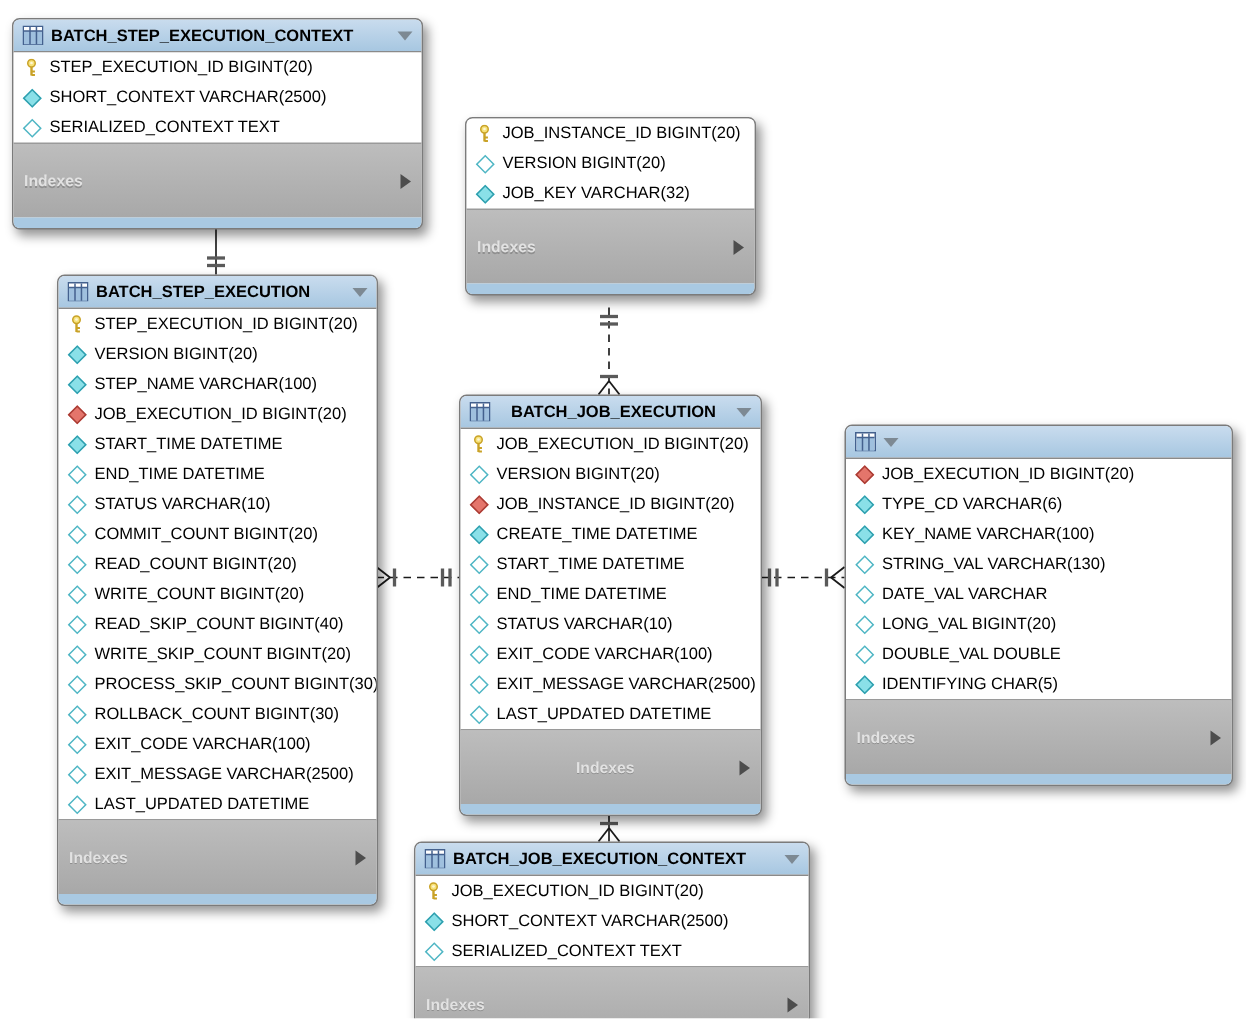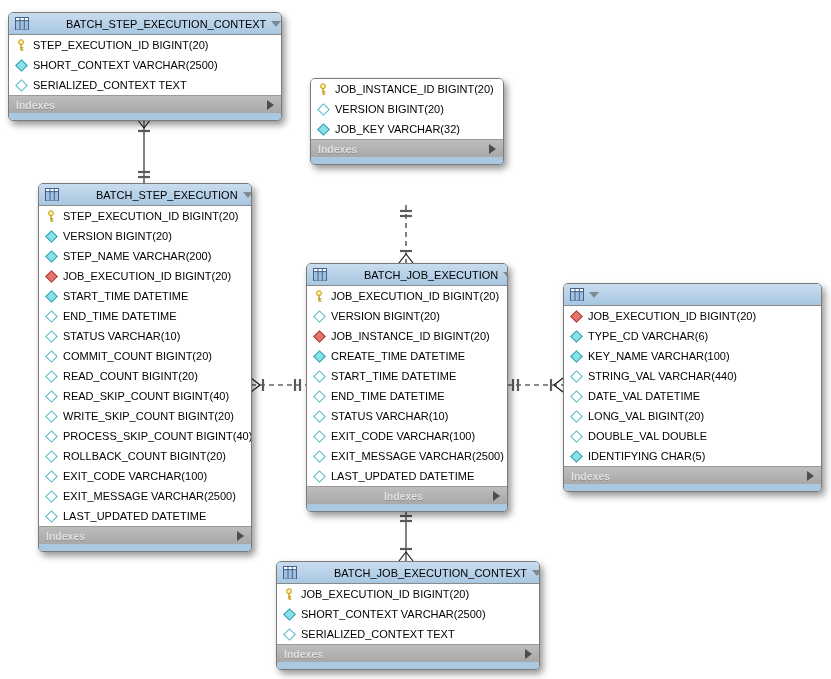--- a/index.html
+++ b/index.html
@@ -3,32 +3,32 @@
 <meta charset="utf-8">
 <style>
   html,body{margin:0;padding:0;background:#ffffff;}
   #canvas{position:relative;width:831px;height:679px;background:#ffffff;overflow:hidden;
           font-family:"Liberation Sans", sans-serif;}
   #lines{position:absolute;left:0;top:0;width:831px;height:679px;}
   .table{position:absolute;border:1px solid #7b7b7b;border-radius:5px;overflow:hidden;
          background:#fff;box-shadow:3px 4px 7px rgba(0,0,0,0.42);}
   .t-header{height:21px;display:flex;align-items:center;gap:5px;padding:0 6px;
             background:linear-gradient(#c9dcee,#a7c7e1);border-bottom:1px solid #8a8a8a;}
-  .t-title{font-size:11px;font-weight:normal;color:#000;white-space:nowrap;flex:1 1 auto;margin-left:32px;}
+  .t-title{font-size:11px;font-weight:bold;color:#000;white-space:nowrap;flex:1 1 auto;}
   .t-icon{display:inline-flex;flex:0 0 auto;}
   .caret{width:0;height:0;border-left:5px solid transparent;border-right:5px solid transparent;
          border-top:6px solid #7d8993;flex:0 0 auto;cursor:pointer;}
   .t-row{height:20px;display:flex;align-items:center;gap:6px;padding:0 6px;background:#fff;}
   .t-row .lbl{font-size:11px;color:#000;white-space:nowrap;}
   .icon-cell{width:12px;display:inline-flex;justify-content:center;flex:0 0 auto;}
   .dmd{width:7px;height:7px;transform:rotate(45deg);display:inline-block;}
   .dmd.notnull{background:#8ae0e8;border:1px solid #2f9fae;}
   .dmd.nullable{background:#ffffff;border:1px solid #4fb6c4;}
   .dmd.fk{background:#e4756b;border:1px solid #a93c34;}
-  .t-footer{height:17px;display:flex;align-items:center;padding:0 7px;
+  .t-footer{height:17px;display:flex;align-items:center;padding:16px 7px;
             background:linear-gradient(#bdbdbd,#a8a8a8);border-top:1px solid #9a9a9a;cursor:pointer;}
   .t-footer .lbl{font-size:10.5px;font-weight:bold;color:#e2e2e2;text-shadow:0 1px 0 #8f8f8f;flex:1 1 auto;}
   .farrow{width:0;height:0;border-top:5px solid transparent;border-bottom:5px solid transparent;
           border-left:7px solid #4d4d4d;flex:0 0 auto;}
   .t-strip{height:7px;background:#a9c9e2;}
 </style>
 </head>
 <body>
 
 <div id="canvas">
@@ -174,21 +174,21 @@
         <div class="t-row">
           <span class="icon-cell">
             <span class="dmd notnull"></span>
           </span>
           <span class="lbl">VERSION BIGINT(20)</span>
         </div>
         <div class="t-row">
           <span class="icon-cell">
             <span class="dmd notnull"></span>
           </span>
-          <span class="lbl">STEP_NAME VARCHAR(200)</span>
+          <span class="lbl">STEP_NAME VARCHAR(100)</span>
         </div>
         <div class="t-row">
           <span class="icon-cell">
             <span class="dmd fk"></span>
           </span>
           <span class="lbl">JOB_EXECUTION_ID BIGINT(20)</span>
         </div>
         <div class="t-row">
           <span class="icon-cell">
             <span class="dmd notnull"></span>
@@ -216,39 +216,45 @@
         <div class="t-row">
           <span class="icon-cell">
             <span class="dmd nullable"></span>
           </span>
           <span class="lbl">READ_COUNT BIGINT(20)</span>
         </div>
         <div class="t-row">
           <span class="icon-cell">
             <span class="dmd nullable"></span>
           </span>
+          <span class="lbl">WRITE_COUNT BIGINT(20)</span>
+        </div>
+        <div class="t-row">
+          <span class="icon-cell">
+            <span class="dmd nullable"></span>
+          </span>
           <span class="lbl">READ_SKIP_COUNT BIGINT(40)</span>
         </div>
         <div class="t-row">
           <span class="icon-cell">
             <span class="dmd nullable"></span>
           </span>
           <span class="lbl">WRITE_SKIP_COUNT BIGINT(20)</span>
         </div>
         <div class="t-row">
           <span class="icon-cell">
             <span class="dmd nullable"></span>
           </span>
-          <span class="lbl">PROCESS_SKIP_COUNT BIGINT(40)</span>
-        </div>
-        <div class="t-row">
-          <span class="icon-cell">
-            <span class="dmd nullable"></span>
-          </span>
-          <span class="lbl">ROLLBACK_COUNT BIGINT(20)</span>
+          <span class="lbl">PROCESS_SKIP_COUNT BIGINT(30)</span>
+        </div>
+        <div class="t-row">
+          <span class="icon-cell">
+            <span class="dmd nullable"></span>
+          </span>
+          <span class="lbl">ROLLBACK_COUNT BIGINT(30)</span>
         </div>
         <div class="t-row">
           <span class="icon-cell">
             <span class="dmd nullable"></span>
           </span>
           <span class="lbl">EXIT_CODE VARCHAR(100)</span>
         </div>
         <div class="t-row">
           <span class="icon-cell">
             <span class="dmd nullable"></span>
@@ -381,27 +387,27 @@
         <div class="t-row">
           <span class="icon-cell">
             <span class="dmd notnull"></span>
           </span>
           <span class="lbl">KEY_NAME VARCHAR(100)</span>
         </div>
         <div class="t-row">
           <span class="icon-cell">
             <span class="dmd nullable"></span>
           </span>
-          <span class="lbl">STRING_VAL VARCHAR(440)</span>
-        </div>
-        <div class="t-row">
-          <span class="icon-cell">
-            <span class="dmd nullable"></span>
-          </span>
-          <span class="lbl">DATE_VAL DATETIME</span>
+          <span class="lbl">STRING_VAL VARCHAR(130)</span>
+        </div>
+        <div class="t-row">
+          <span class="icon-cell">
+            <span class="dmd nullable"></span>
+          </span>
+          <span class="lbl">DATE_VAL VARCHAR</span>
         </div>
         <div class="t-row">
           <span class="icon-cell">
             <span class="dmd nullable"></span>
           </span>
           <span class="lbl">LONG_VAL BIGINT(20)</span>
         </div>
         <div class="t-row">
           <span class="icon-cell">
             <span class="dmd nullable"></span>

